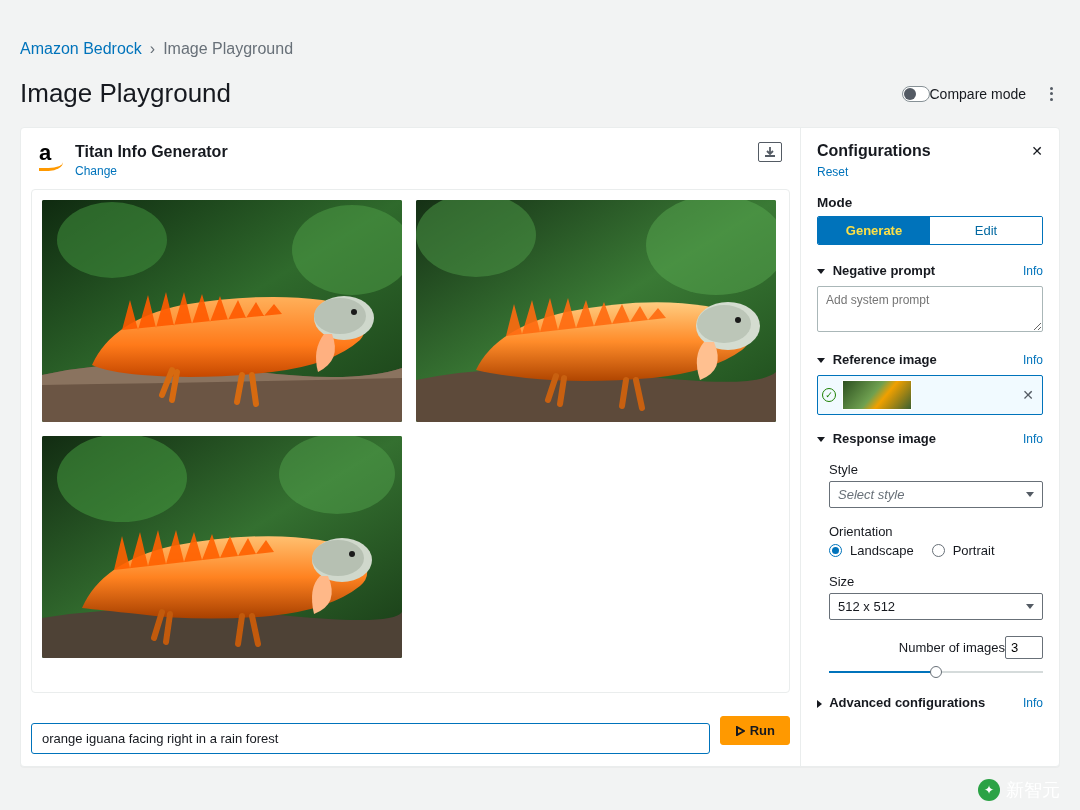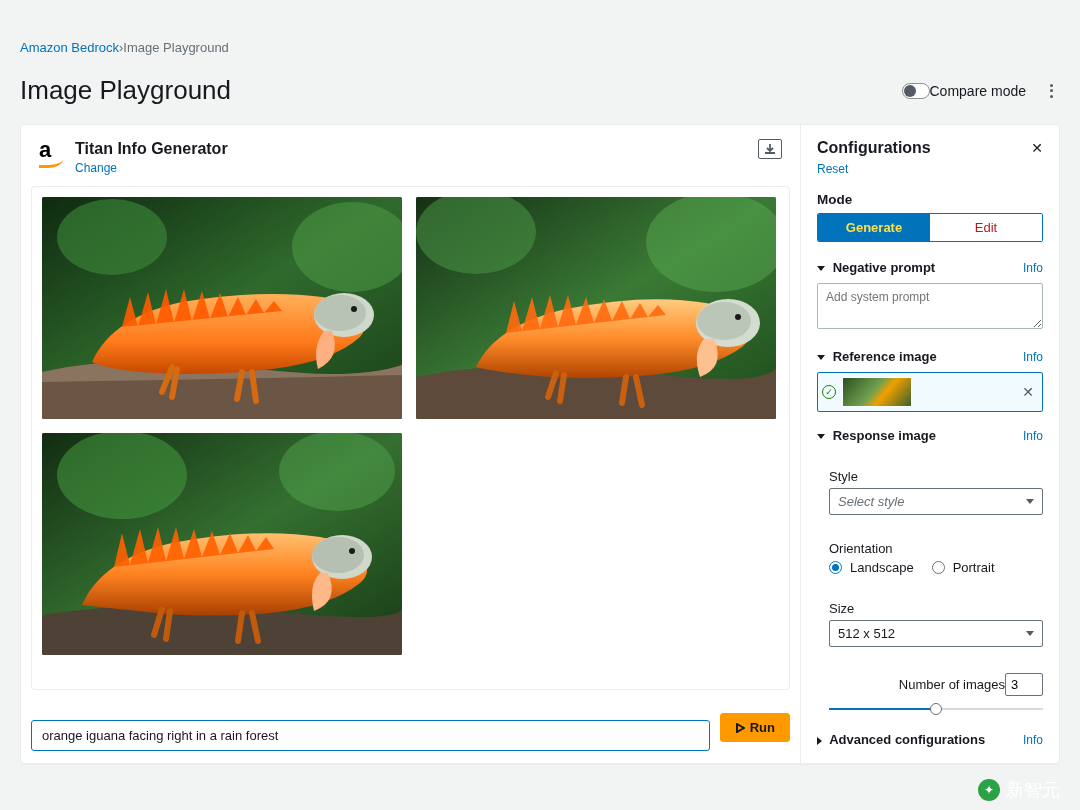--- a/index.html
+++ b/index.html
@@ -1,19 +1,19 @@
 <!DOCTYPE html>
 <html><head>
 <meta charset="utf-8">
 <style>
   * { box-sizing: border-box; margin: 0; padding: 0; font-family: "Amazon Ember", "Helvetica Neue", Arial, sans-serif; }
   body { background: #f2f3f3; color: #16191f; width: 1080px; height: 810px; overflow: hidden; }
   a { color: #0073bb; text-decoration: none; cursor: pointer; }
   .page { padding: 14px 20px 0 20px; }
-  .breadcrumb { font-size: 13px; color: #687078; display: flex; align-items: center; margin-top: 26px; margin-bottom: 20px; }
+  .breadcrumb { font-size: 16px; color: #687078; display: flex; align-items: center; gap: 8px; margin-top: 26px; margin-bottom: 20px; }
   .breadcrumb .chev { color: #687078; }
   .title-row { display: flex; align-items: center; justify-content: space-between; margin-bottom: 18px; }
   .title { font-size: 26px; font-weight: 400; }
   .title-actions { display: flex; align-items: center; gap: 16px; }
   .toggle { display: inline-flex; align-items: center; gap: 0; font-size: 14px; }
   .toggle-track { width: 28px; height: 16px; border-radius: 8px; background: #fff; border: 1px solid #879196; position: relative; }
   .toggle-thumb { position: absolute; left: 1px; top: 1px; width: 12px; height: 12px; background: #545b64; border-radius: 50%; }
   .kebab { width: 18px; height: 18px; display: flex; flex-direction: column; justify-content: space-between; align-items: center; padding: 2px 0; cursor: pointer; }
   .kebab span { width: 3px; height: 3px; background: #545b64; border-radius: 50%; }
 
@@ -39,35 +39,35 @@
   .run-btn { background: #ff9900; border: 1px solid #ff9900; border-radius: 3px; padding: 6px 14px; font-weight: 700; font-size: 13px; color: #16191f; display: inline-flex; align-items: center; gap: 5px; cursor: pointer; }
   .run-btn svg { width: 10px; height: 10px; fill: none; stroke: #16191f; stroke-width: 2; }
 
   .right { width: 258px; padding: 14px 16px; overflow-y: auto; }
   .config-header { display: flex; justify-content: space-between; align-items: center; margin-bottom: 2px; }
   .config-title { font-size: 16px; font-weight: 700; }
   .close-x { cursor: pointer; font-size: 14px; color: #16191f; }
   .reset { font-size: 12px; color: #0073bb; display: inline-block; margin-bottom: 16px; }
   .section-label { font-size: 13.5px; font-weight: 700; margin-bottom: 6px; }
   .seg { display: flex; border: 1px solid #0073bb; border-radius: 2px; overflow: hidden; margin-bottom: 18px; }
-  .seg button { flex: 1; border: none; padding: 6px 0; font-size: 13px; background: #fff; color: #b91c1c; cursor: pointer; }
+  .seg button { flex: 1; border: none; padding: 6px 0; font-size: 13px; background: #fff; color: #0369a1; cursor: pointer; }
   .seg button.active { background: #0073bb; color: #fde047; font-weight: 700; }
   .collapsible { display: flex; justify-content: space-between; align-items: center; font-size: 13px; font-weight: 700; margin-bottom: 8px; cursor: pointer; }
   .collapsible .info { font-size: 12px; font-weight: 400; color: #0073bb; }
   .collapsible .caret { display: inline-block; width: 0; height: 0; margin-right: 4px; vertical-align: middle; }
   .caret-down { border-left: 4px solid transparent; border-right: 4px solid transparent; border-top: 5px solid #16191f; }
   .caret-right { border-top: 4px solid transparent; border-bottom: 4px solid transparent; border-left: 5px solid #16191f; }
   .textarea { width: 100%; border: 1px solid #aab7b8; border-radius: 2px; padding: 6px 8px; font-size: 12px; color: #687078; height: 46px; resize: vertical; font-family: inherit; }
   .section { margin-bottom: 16px; }
   .ref-box { border: 1px solid #0073bb; background: #f1faff; border-radius: 2px; padding: 4px 8px 4px 4px; display: flex; align-items: center; justify-content: space-between; }
   .ref-left { display: flex; align-items: center; gap: 6px; }
   .ref-check { width: 14px; height: 14px; border: 1.5px solid #1d8102; border-radius: 50%; display: flex; align-items: center; justify-content: center; color: #1d8102; font-size: 9px; }
   .ref-thumb { width: 70px; height: 30px; border: 1px solid #fff; background: linear-gradient(130deg,#2d5020 0%, #6fa050 45%, #f0a000 60%, #3a6030 100%); }
   .ref-x { color: #545b64; font-size: 14px; cursor: pointer; }
-  .sublabel { font-size: 13px; margin: 26px 0 4px 0; color: #16191f; }
+  .sublabel { font-size: 13px; margin: 16px 0 4px 0; color: #16191f; }
   .select { width: 100%; border: 1px solid #687078; border-radius: 2px; padding: 5px 8px; font-size: 13px; display: flex; justify-content: space-between; align-items: center; background: #fff; cursor: pointer; }
   .select.placeholder { color: #687078; font-style: italic; }
   .select .dd { border-left: 4px solid transparent; border-right: 4px solid transparent; border-top: 5px solid #545b64; }
   .radio-row { display: flex; gap: 18px; align-items: center; font-size: 13px; margin-top: 4px; }
   .radio { display: inline-flex; align-items: center; gap: 8px; cursor: pointer; }
   .radio-dot { width: 13px; height: 13px; border: 1px solid #687078; border-radius: 50%; display: inline-flex; align-items: center; justify-content: center; }
   .radio.sel .radio-dot { border-color: #0073bb; }
   .radio.sel .radio-dot::after { content: ""; width: 7px; height: 7px; background: #0073bb; border-radius: 50%; }
   .num-row { display: flex; justify-content: flex-end; align-items: center; }
   .num-input { width: 38px; border: 1px solid #687078; border-radius: 2px; padding: 3px 5px; font-size: 13px; text-align: left; }

